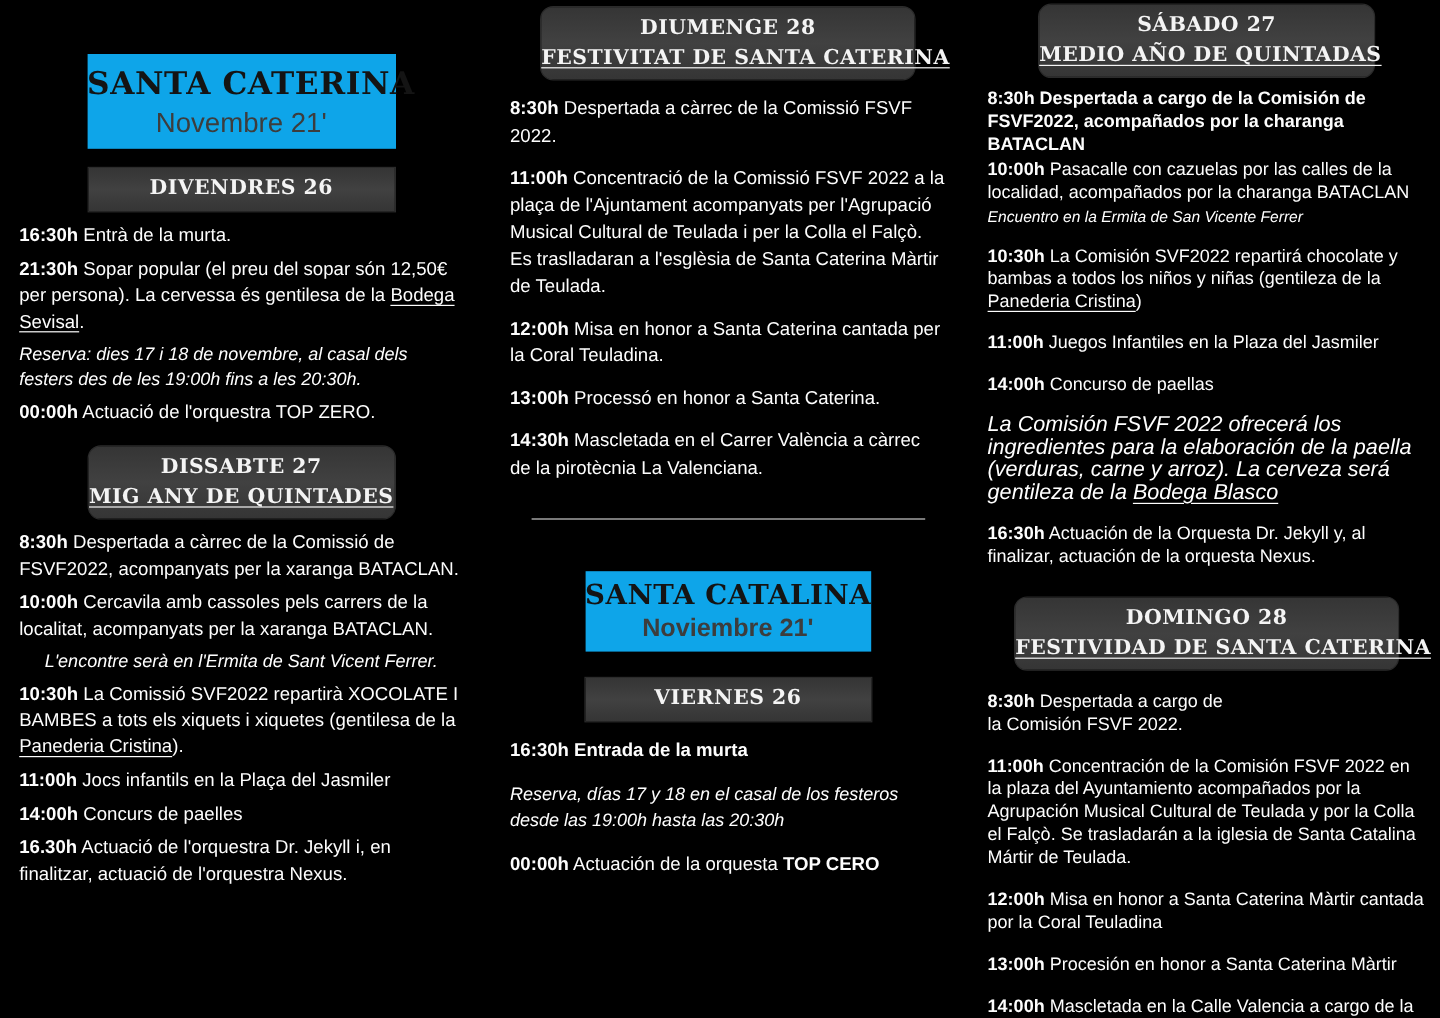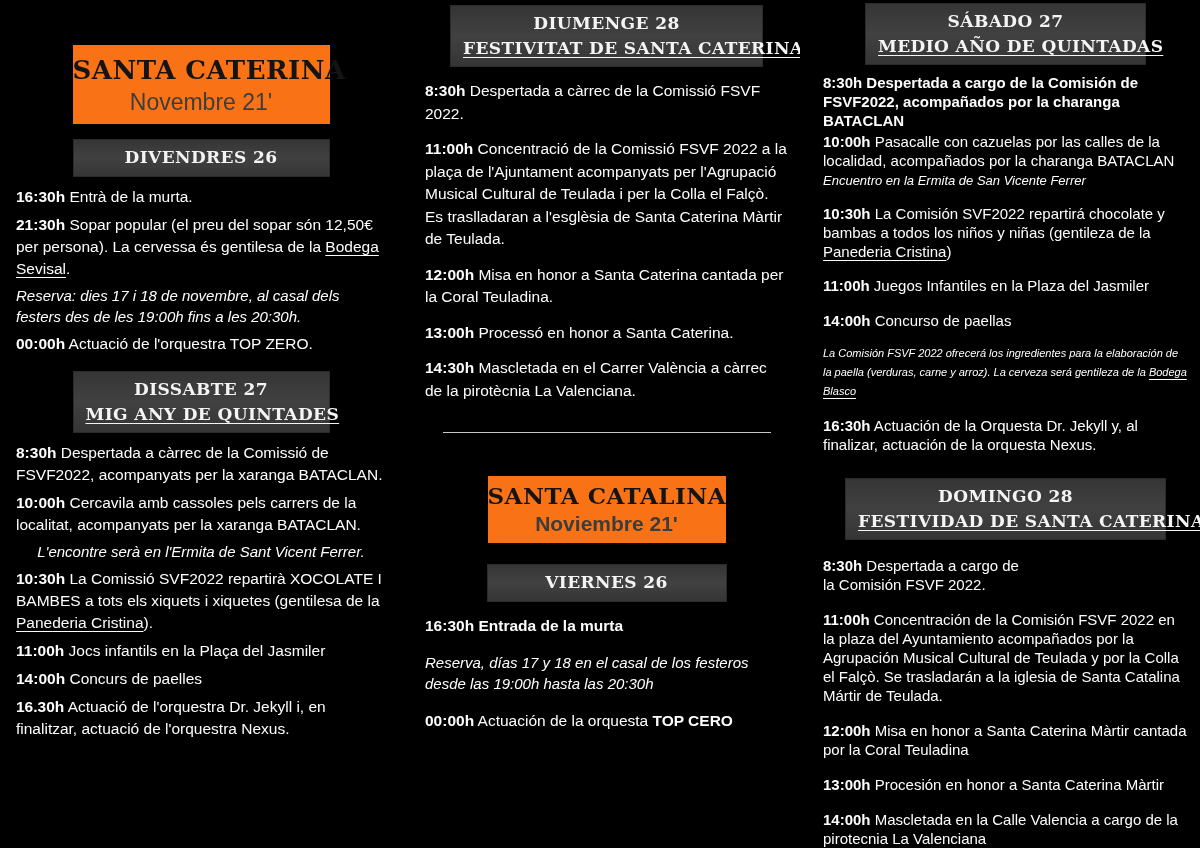--- a/index.html
+++ b/index.html
@@ -6,56 +6,56 @@
   body { width:1200px; height:848px; overflow:hidden;
          font-family:"Liberation Sans", sans-serif; }
   #flyer { position:relative; width:1200px; height:848px; background:#000; }
 
   .column { position:absolute; top:0; height:848px; box-sizing:border-box; overflow:hidden; }
   .col-left  { left:0;    width:400px; padding:0 14px 0 16px; }
   .col-mid   { left:400px; width:400px; padding:0 12px 0 25px; }
   .col-right { left:800px; width:400px; padding:0 12px 0 23px; }
 
   
-  .titlebox { background:#f97316; text-align:center; margin-left:auto; margin-right:auto; }
+  .titlebox { background:#0ea5e9; text-align:center; margin-left:auto; margin-right:auto; }
   .col-left .titlebox { width:257px; margin-top:45px; padding:10px 0 9px; }
   .col-mid  .titlebox { width:238px; margin-top:43px; padding:7px 0 7px; }
   .titlebox .t1 { font-family:"DejaVu Serif", serif; font-weight:700; color:#141414;
                   font-size:26px; line-height:30px; letter-spacing:.5px; white-space:nowrap; }
   .col-mid .titlebox .t1 { font-size:23px; line-height:26px;text-align:right; }
   .titlebox .t2 { color:#3d3d3d; font-size:23px; line-height:26px; margin-top:4px; font-weight:400; }
   .col-mid .titlebox .t2 { font-size:21px; line-height:24px; margin-top:3px;font-weight:bold; }
 
   
   .daybox { background:linear-gradient(180deg,#353535 0%,#414141 50%,#353535 100%);
             border:1px solid #2b2b2b; color:#f4f4f4; text-align:center;
             font-family:"DejaVu Serif", serif; font-weight:700;
             margin-left:auto; margin-right:auto; box-sizing:border-box; }
   .daybox .line { font-size:17px; line-height:25px; letter-spacing:.4px; white-space:nowrap; }
   .daybox .line.u { text-decoration:underline; text-underline-offset:3px; text-decoration-thickness:1px; }
   .daybox.one { padding:5px 0 6px; }
-  .daybox.two { padding:5px 12px 5px; }
+  .daybox.two { padding:5px 0 5px;border-radius:11px; }
 
   .col-left  .daybox-0 { width:257px; margin-top:15px; }
   .col-left  .daybox-1 { width:257px; margin-top:16px; }
   .col-mid   .daybox-0 { width:313px; margin-top:5px;  }
   .col-mid   .daybox-1 { width:240px; margin-top:21px; }
   .col-right .daybox-0 { width:281px; margin-top:3px;  }
   .col-right .daybox-1 { width:321px; margin-top:24px; }
 
   
   .event { color:#fdfdfd; font-size:15.5px; line-height:22px; margin:12px 0 0; }
   .col-mid  .event { line-height:22.5px; margin-top:13px; }
   .col-left .event { margin-top:6px; }
   .col-left .event.first-after-box { margin-top:9px; }
   .col-right .event { font-size:15px; line-height:19px; margin-top:15px; }
 
   .note { color:#ffffff; font-style:italic; font-size:15px; line-height:21px; margin:5px 0 0; }
   .col-mid  .note { margin-top:14px; }
-  .col-right .note { font-size:11px; line-height:19px; margin-top:14px; }
+  .col-right .note { font-size:18px; line-height:19px; margin-top:14px; }
   .note.small { font-size:13px; line-height:17px; }
   .center { text-align:center; }
   .tight { margin-top:2px !important; }
 
   .b { font-weight:700; }
   .u { text-decoration:underline; text-underline-offset:3px; text-decoration-thickness:1px; }
 
   .divider { border-top:1px solid #c9c9c9; height:0; width:328px; margin:30px auto 0; }
   .col-right .mt-after-box0 { margin-top:8px; }
   .col-mid .mt-last { margin-top:16px; }

